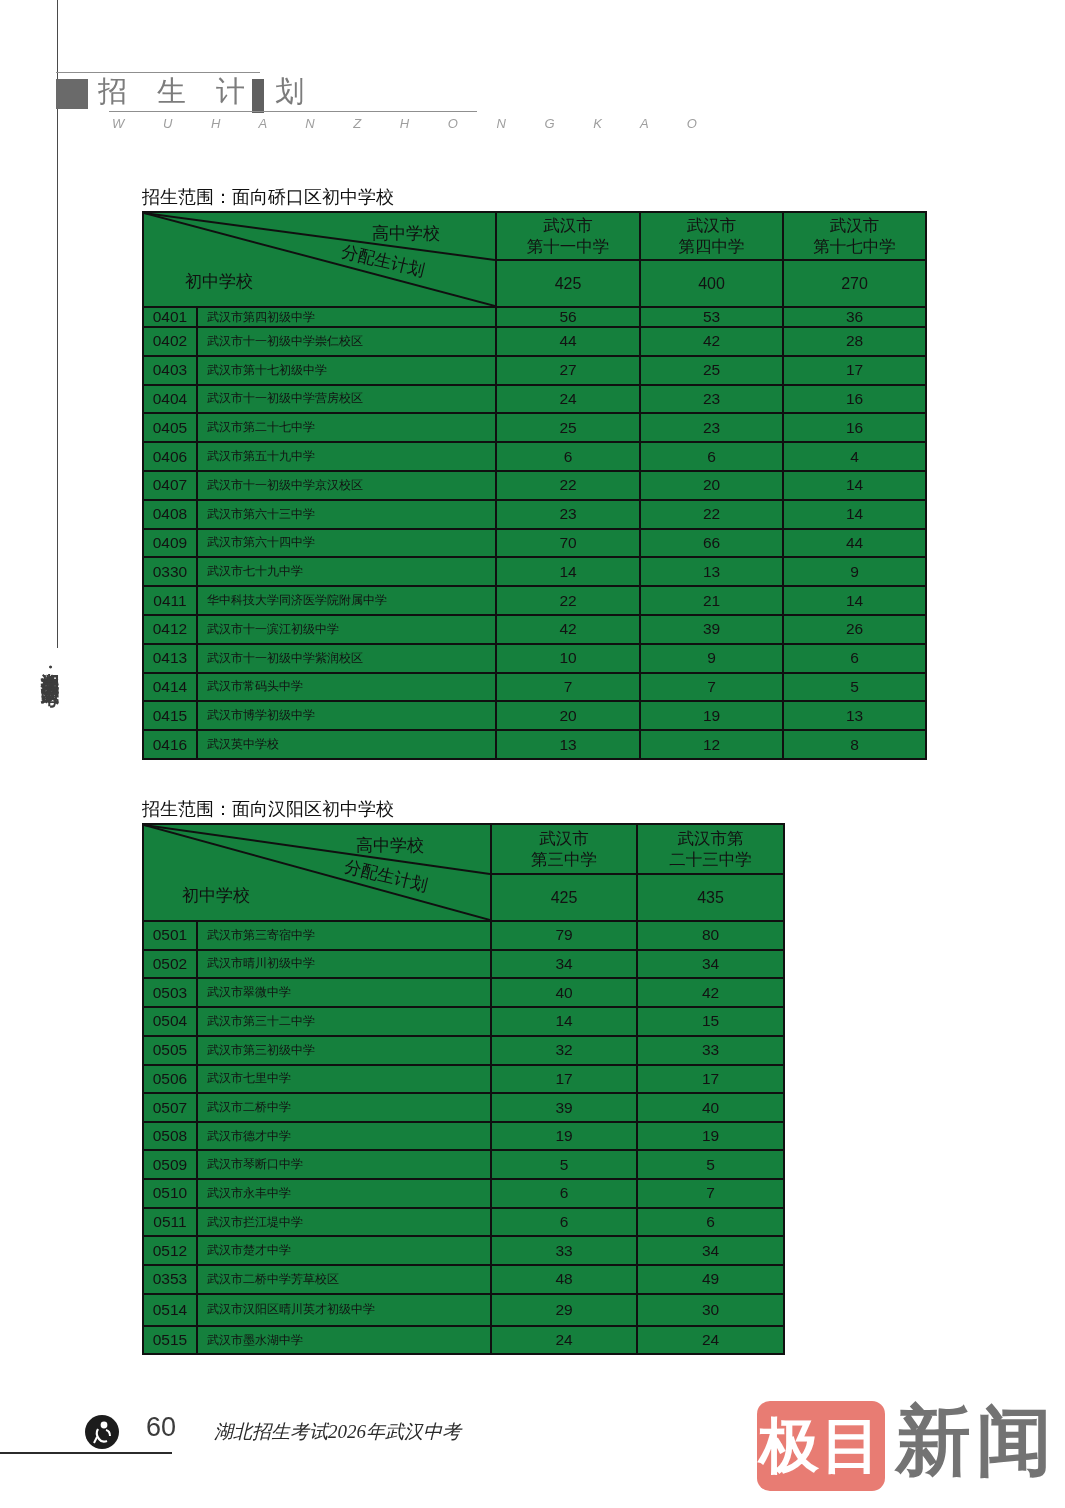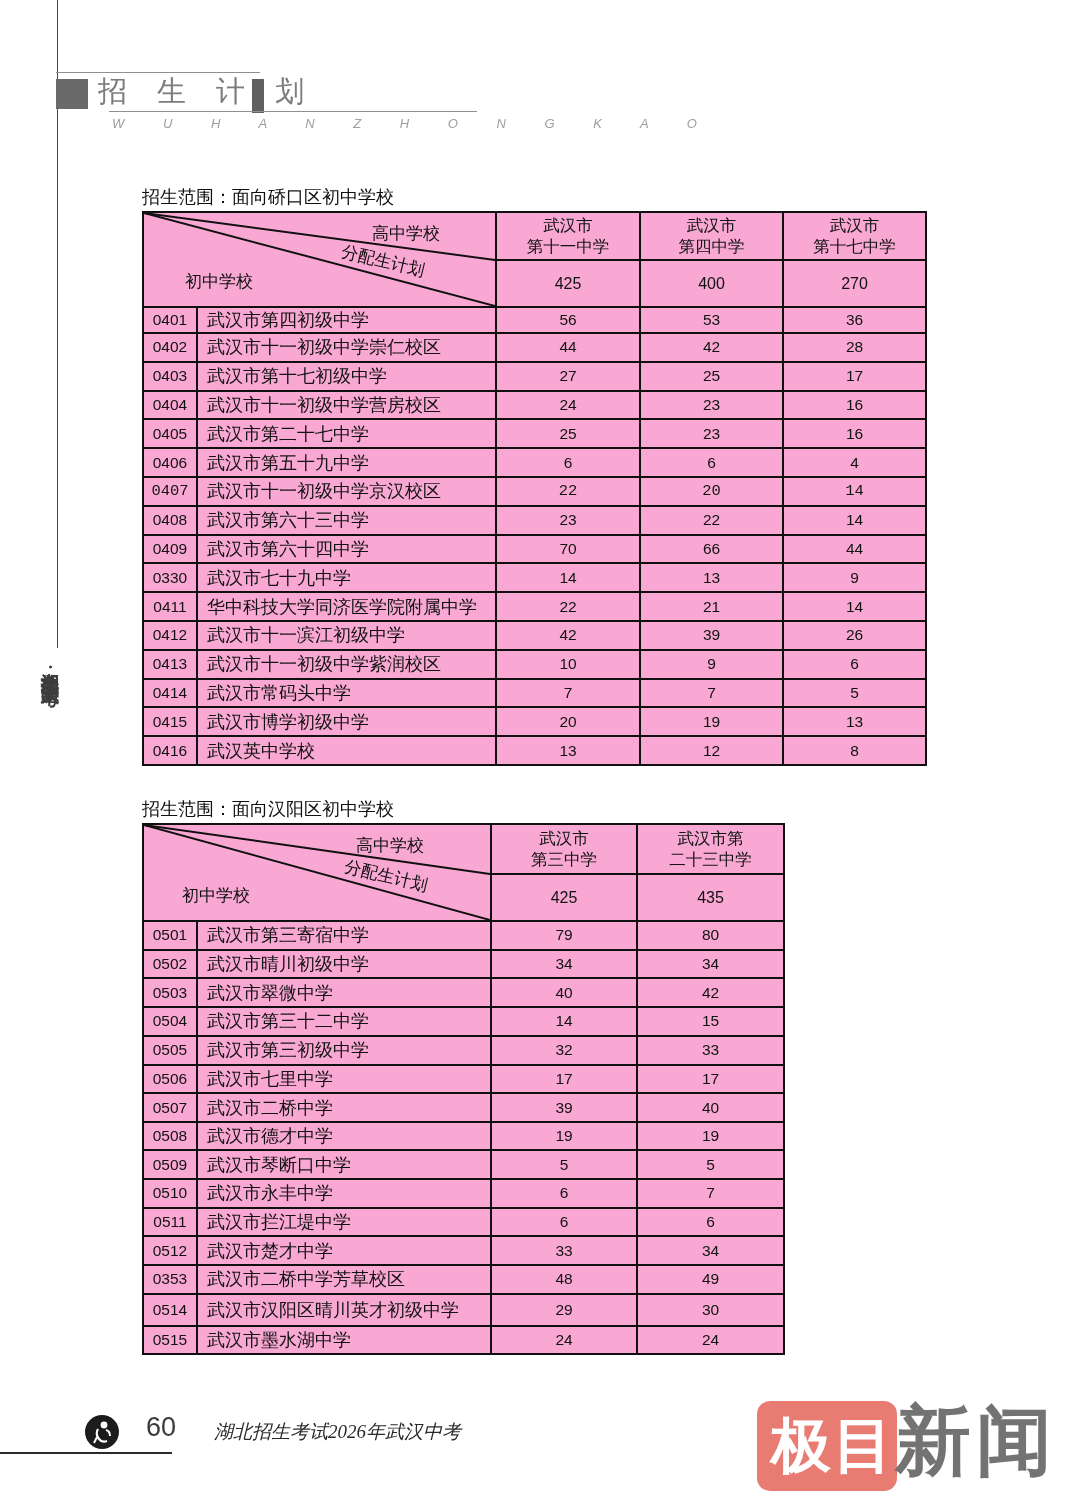--- a/index.html
+++ b/index.html
@@ -15,44 +15,44 @@
   .hdr-sq-small{position:absolute;left:252px;top:79px;width:12px;height:34px;background:#606060;}
   .hdr-top-line{position:absolute;left:56px;top:72px;width:204px;height:1px;background:#8f8f8f;}
   .hdr-bot-line{position:absolute;left:109px;top:111px;width:368px;height:1px;background:#8f8f8f;}
   .hdr-title{position:absolute;left:98px;top:76px;font-size:29px;line-height:30px;
              color:#7c7c7c;letter-spacing:11px;white-space:nowrap;}
   .hdr-letters{position:absolute;left:112px;top:116px;font-size:13px;color:#9e9e9e;
                letter-spacing:17.5px;white-space:nowrap;font-style:italic;}
 
   
   .scope-label{position:absolute;font-size:18px;color:#101010;white-space:nowrap;}
-  .grid{position:absolute;border-collapse:collapse;table-layout:fixed;background:#f9a8d4;}
+  .grid{position:absolute;border-collapse:collapse;table-layout:fixed;background:#15803d;}
   .grid td,.grid th{border:2px solid #101010;padding:0;font-weight:normal;
                     text-align:center;vertical-align:middle;overflow:hidden;}
   .grid th.colname{font-size:16.5px;line-height:21px;}
   .grid th.plan{font-size:16px;}
   .grid td.code{font-size:15.5px;}
-  .grid td.school{text-align:left;padding-left:9px;font-size:18px;white-space:nowrap;}
+  .grid td.school{text-align:left;padding-left:9px;font-size:12px;white-space:nowrap;}
   .grid td.val{font-size:15.5px;}
   td.diag{position:relative;padding:0;}
   td.diag svg{position:absolute;left:0;top:0;width:100%;height:100%;display:block;}
   .diag-lab{position:absolute;font-size:17px;white-space:nowrap;color:#101010;}
   .diag-top{top:9px;}
   .diag-mid{transform:translate(-50%,-50%) rotate(13.5deg);}
   .diag-bot{bottom:13px;}
 
   
   .f-line{position:absolute;left:0;top:1452px;width:172px;height:2px;background:#2b2b2b;}
   .f-logo{position:absolute;left:85px;top:1415px;width:34px;height:34px;}
   .f-page{position:absolute;left:146px;top:1412px;font-size:27px;color:#3c3c3c;}
   .f-caption{position:absolute;left:214px;top:1419px;font-size:19px;font-style:italic;
              font-family:"Liberation Serif",serif;color:#2a2a2a;white-space:nowrap;}
   .brand-red{position:absolute;left:757px;top:1401px;width:128px;height:90px;
              background:#e87c73;border-radius:13px;color:#ffffff;font-weight:bold;
-             font-size:60px;line-height:90px;text-align:center;letter-spacing:2px;padding-left:12px;}
+             font-size:60px;line-height:90px;text-align:center;letter-spacing:2px;}
   .brand-gray{position:absolute;left:895px;top:1403px;font-size:76px;line-height:1;
               font-weight:bold;color:#737373;letter-spacing:5px;white-space:nowrap;}
 </style>
 </head>
 <body>
 
 <div class="v-rule"></div>
 <div class="v-text">湖北招生考试·武汉中考</div>
 
 <div>
@@ -131,21 +131,21 @@
           <td class="val">23</td>
           <td class="val">16</td>
         </tr>
         <tr style="height: 28.8px;">
           <td class="code">0406</td>
           <td class="school">武汉市第五十九中学</td>
           <td class="val">6</td>
           <td class="val">6</td>
           <td class="val">4</td>
         </tr>
-        <tr style="height: 28.8px; font-family: Liberation Mono, monospace;">
+        <tr style="height: 28.8px;">
           <td class="code">0407</td>
           <td class="school">武汉市十一初级中学京汉校区</td>
           <td class="val">22</td>
           <td class="val">20</td>
           <td class="val">14</td>
         </tr>
         <tr style="height: 28.8px;">
           <td class="code">0408</td>
           <td class="school">武汉市第六十三中学</td>
           <td class="val">23</td>

